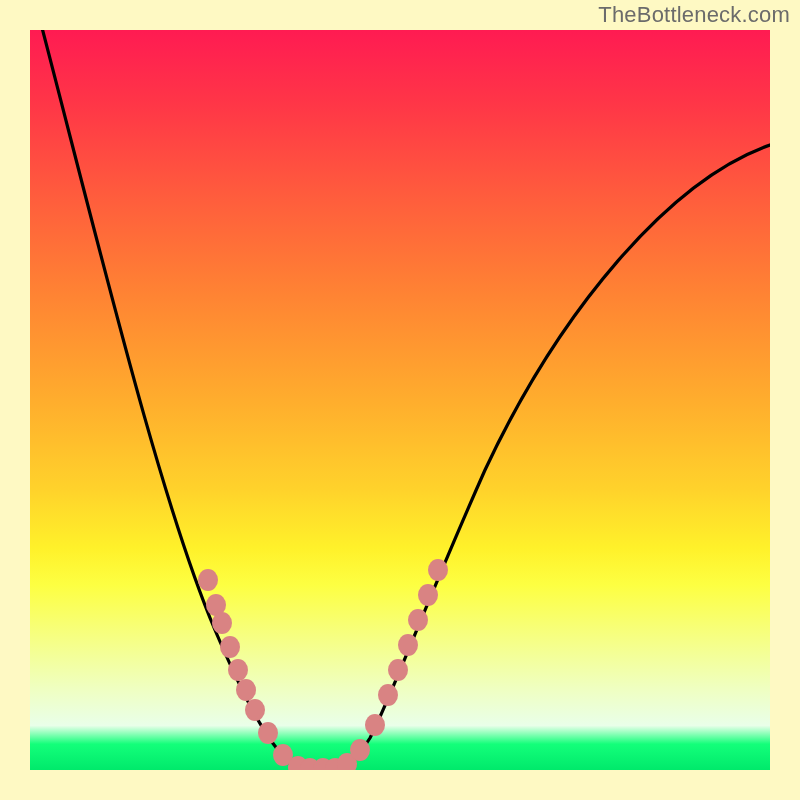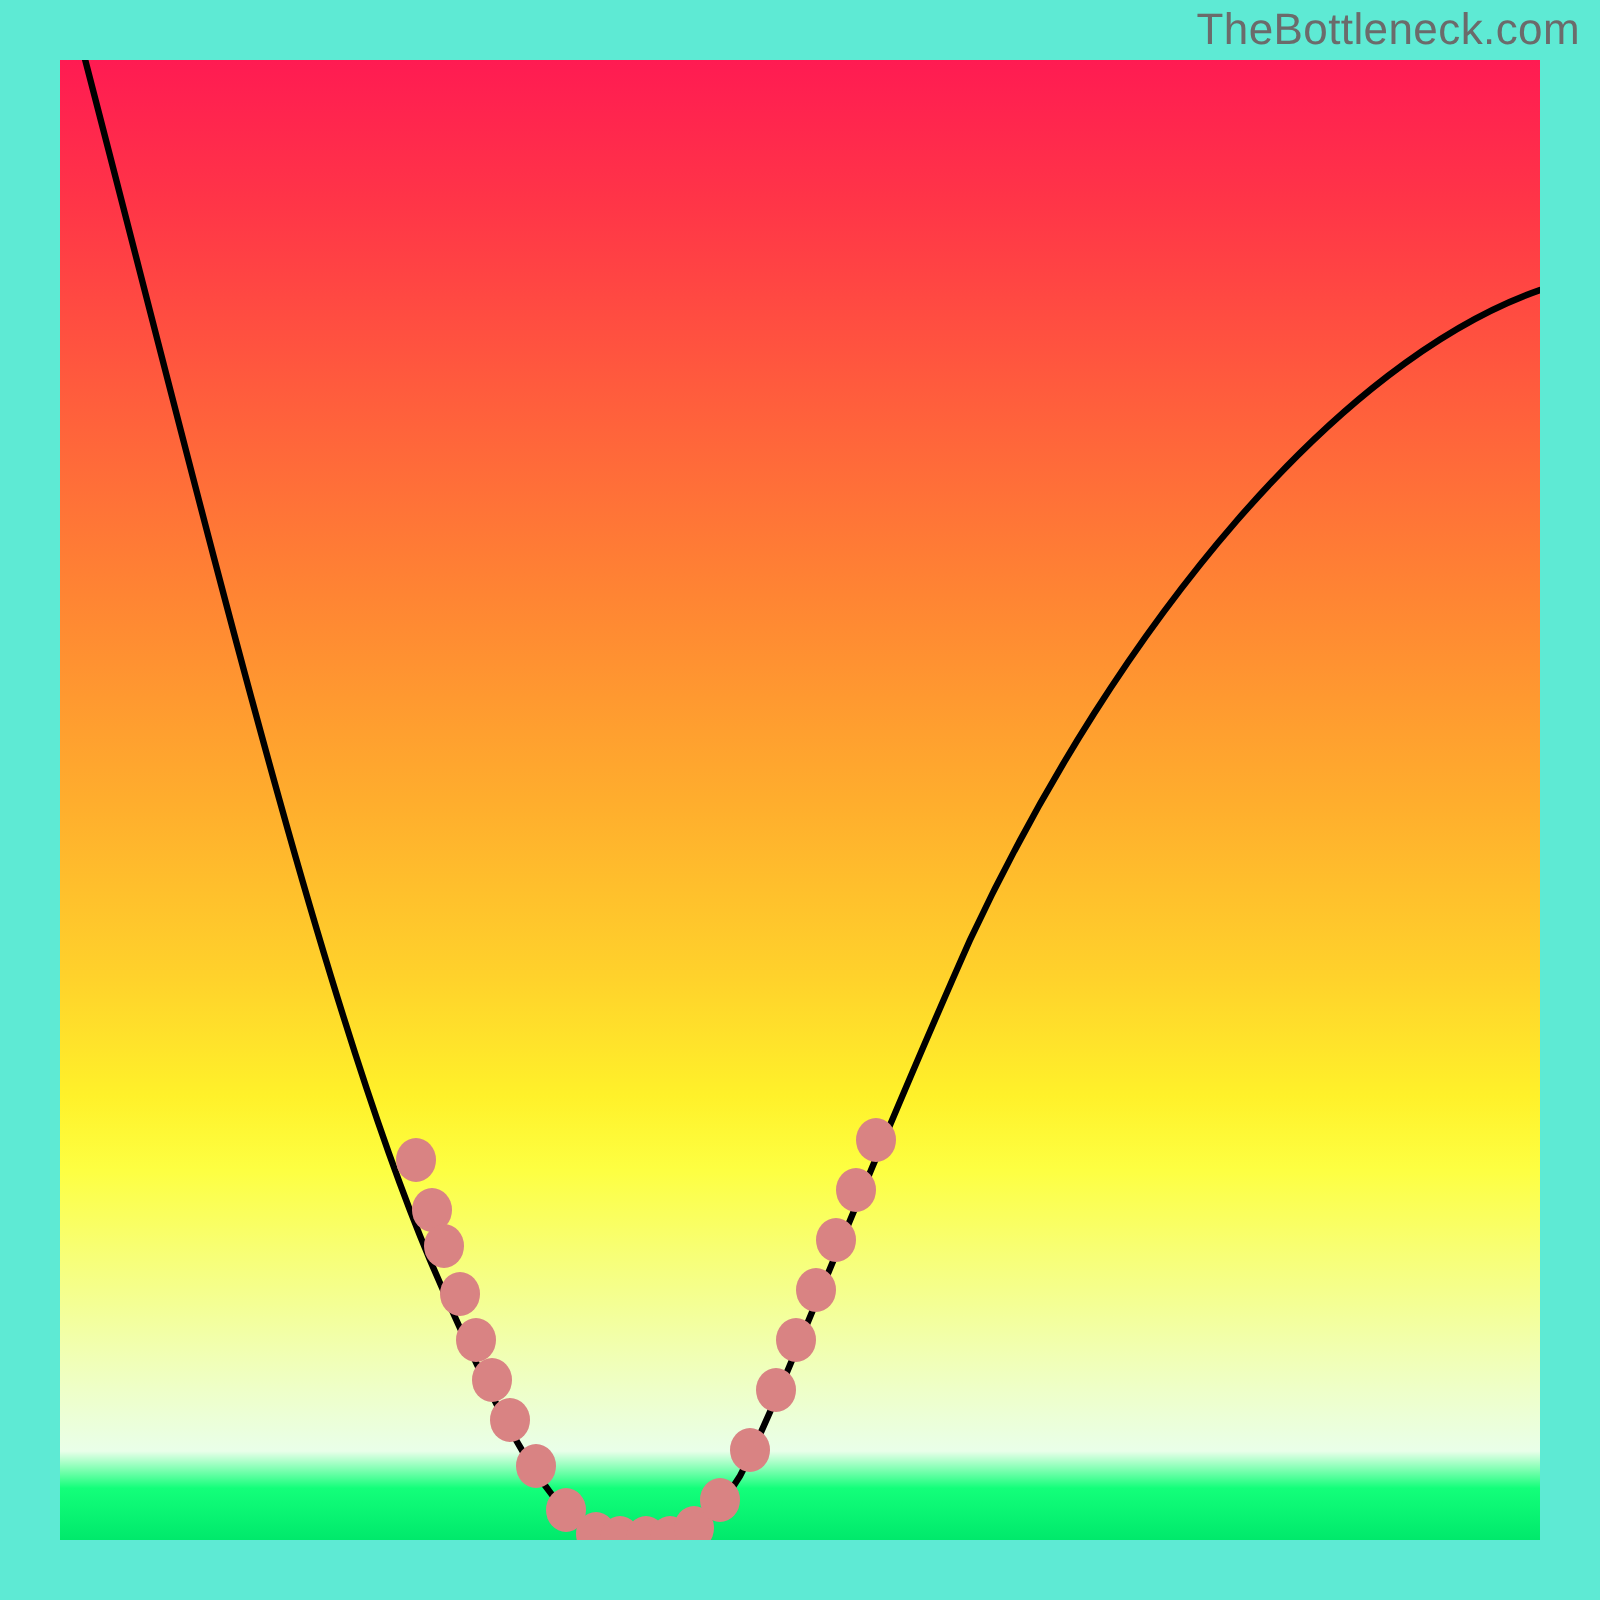--- a/index.html
+++ b/index.html
@@ -10,21 +10,21 @@
     overflow: hidden;
     background: #000;
     font-family: Arial, Helvetica, sans-serif;
   }
   .frame {
     position: absolute;
     left: 0;
     top: 0;
     width: 800px;
     height: 800px;
-    background: #5eead4;
+    background: #fef9c3;
   }
   .plot {
     position: absolute;
     left: 30px;
     top: 30px;
     width: 740px;
     height: 740px;
     background: linear-gradient(to bottom,
       #ff1b52 0%,
       #ff3647 10%,

